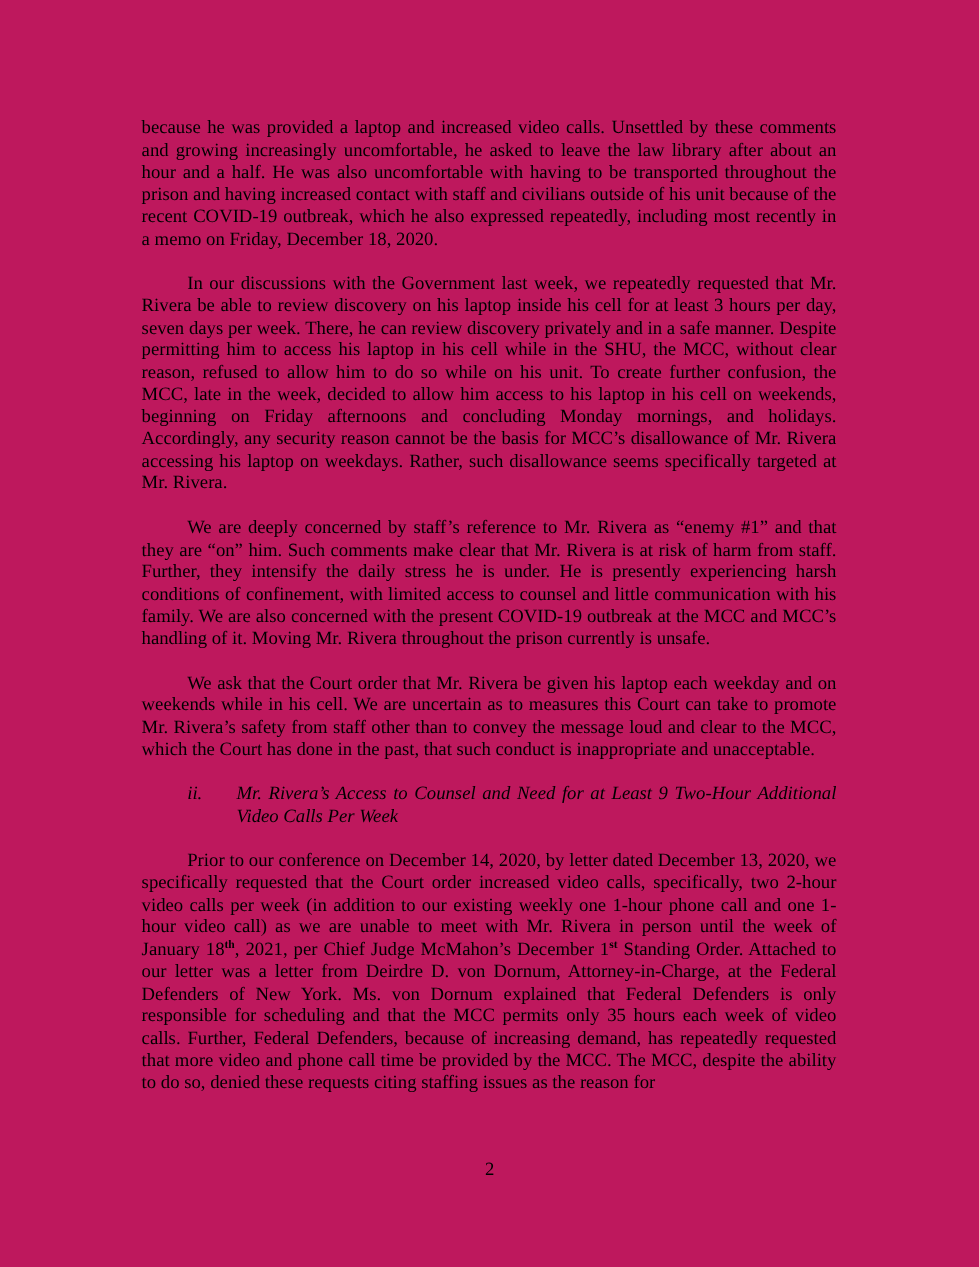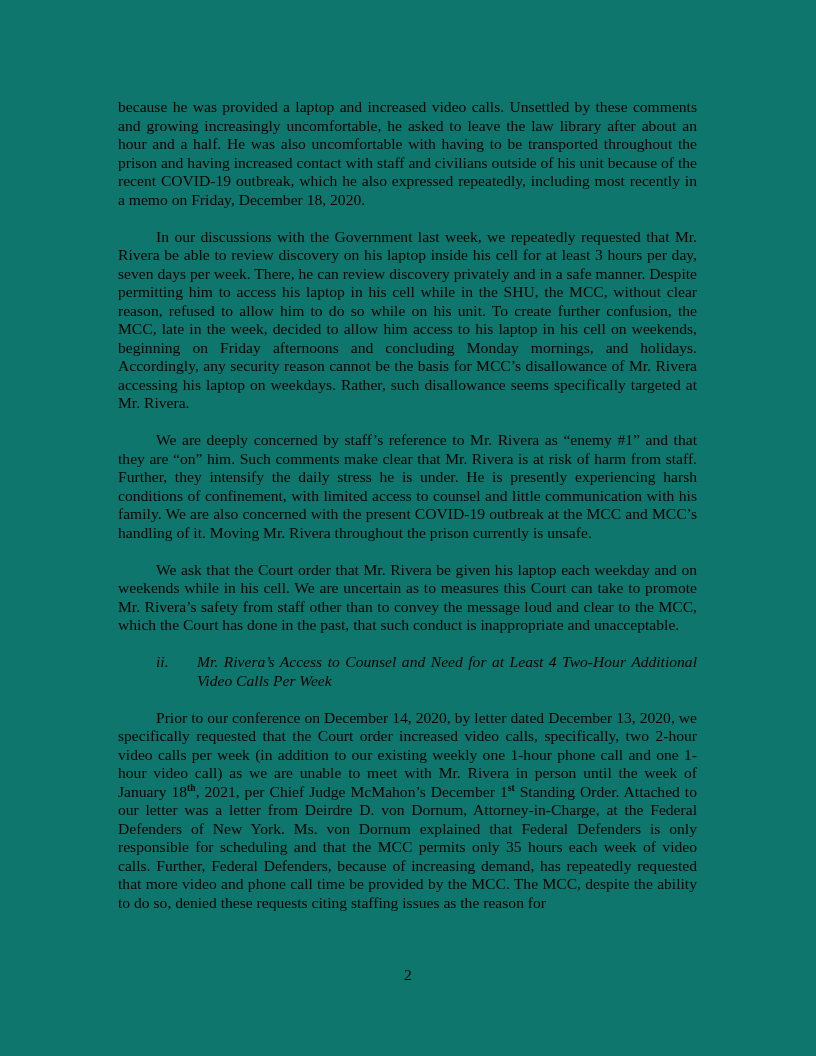--- a/index.html
+++ b/index.html
@@ -4,21 +4,21 @@
 <style>
   html, body {
     margin: 0;
     padding: 0;
     background: #ffffff;
   }
   .page {
     position: relative;
     width: 816px;
     height: 1056px;
-    background: #0f766e;
+    background: #be185d;
     font-family: "Liberation Serif", "DejaVu Serif", serif;
     color: #000000;
     overflow: hidden;
   }
   .content {
     position: absolute;
     left: 118px;
     top: 98px;
     width: 579px;
     font-size: 15.6px;
@@ -65,18 +65,18 @@
 <body>
 
 <div class="page">
   <div class="content">
     <p class="body-par no-indent">because he was provided a laptop and increased video calls.  Unsettled by these comments and growing increasingly uncomfortable, he asked to leave the law library after about an hour and a half.  He was also uncomfortable with having to be transported throughout the prison and having increased contact with staff and civilians outside of his unit because of the recent COVID-19 outbreak, which he also expressed repeatedly, including most recently in a memo on Friday, December 18, 2020.</p>
     <p class="body-par">In our discussions with the Government last week, we repeatedly requested that Mr. Rivera be able to review discovery on his laptop inside his cell for at least 3 hours per day, seven days per week.  There, he can review discovery privately and in a safe manner.  Despite permitting him to access his laptop in his cell while in the SHU, the MCC, without clear reason, refused to allow him to do so while on his unit.  To create further confusion, the MCC, late in the week, decided to allow him access to his laptop in his cell on weekends, beginning on Friday afternoons and concluding Monday mornings, and holidays.  Accordingly, any security reason cannot be the basis for MCC’s disallowance of Mr. Rivera accessing his laptop on weekdays.  Rather, such disallowance seems specifically targeted at Mr. Rivera.</p>
     <p class="body-par">We are deeply concerned by staff’s reference to Mr. Rivera as “enemy #1” and that they are “on” him.  Such comments make clear that Mr. Rivera is at risk of harm from staff.  Further, they intensify the daily stress he is under.  He is presently experiencing harsh conditions of confinement, with limited access to counsel and little communication with his family.  We are also concerned with the present COVID-19 outbreak at the MCC and MCC’s handling of it.  Moving Mr. Rivera throughout the prison currently is unsafe.</p>
     <p class="body-par">We ask that the Court order that Mr. Rivera be given his laptop each weekday and on weekends while in his cell.  We are uncertain as to measures this Court can take to promote Mr. Rivera’s safety from staff other than to convey the message loud and clear to the MCC, which the Court has done in the past, that such conduct is inappropriate and unacceptable.</p>
     <div class="heading">
       <span class="heading-num">ii.</span>
-      <span class="heading-text">Mr. Rivera’s Access to Counsel and Need for at Least 4 Two-Hour Additional Video Calls Per Week</span>
+      <span class="heading-text">Mr. Rivera’s Access to Counsel and Need for at Least 9 Two-Hour Additional Video Calls Per Week</span>
     </div>
     <p class="body-par"><span>Prior to our conference on December 14, 2020, by letter dated December 13, 2020, we specifically requested that the Court order increased video calls, specifically, two 2-hour video calls per week (in addition to our existing weekly one 1-hour phone call and one 1-hour video call) as we are unable to meet with Mr. Rivera in person until the week of January 18</span><sup>th</sup><span>, 2021, per Chief Judge McMahon’s December 1</span><sup>st</sup><span> Standing Order.  Attached to our letter was a letter from Deirdre D. von Dornum, Attorney-in-Charge, at the Federal Defenders of New York.  Ms. von Dornum explained that Federal Defenders is only responsible for scheduling and that the MCC permits only 35 hours each week of video calls.  Further, Federal Defenders, because of increasing demand, has repeatedly requested that more video and phone call time be provided by the MCC.  The MCC, despite the ability to do so, denied these requests citing staffing issues as the reason for</span></p>
   </div>
   <div class="page-number">2</div>
 </div>
 
 </body></html>

